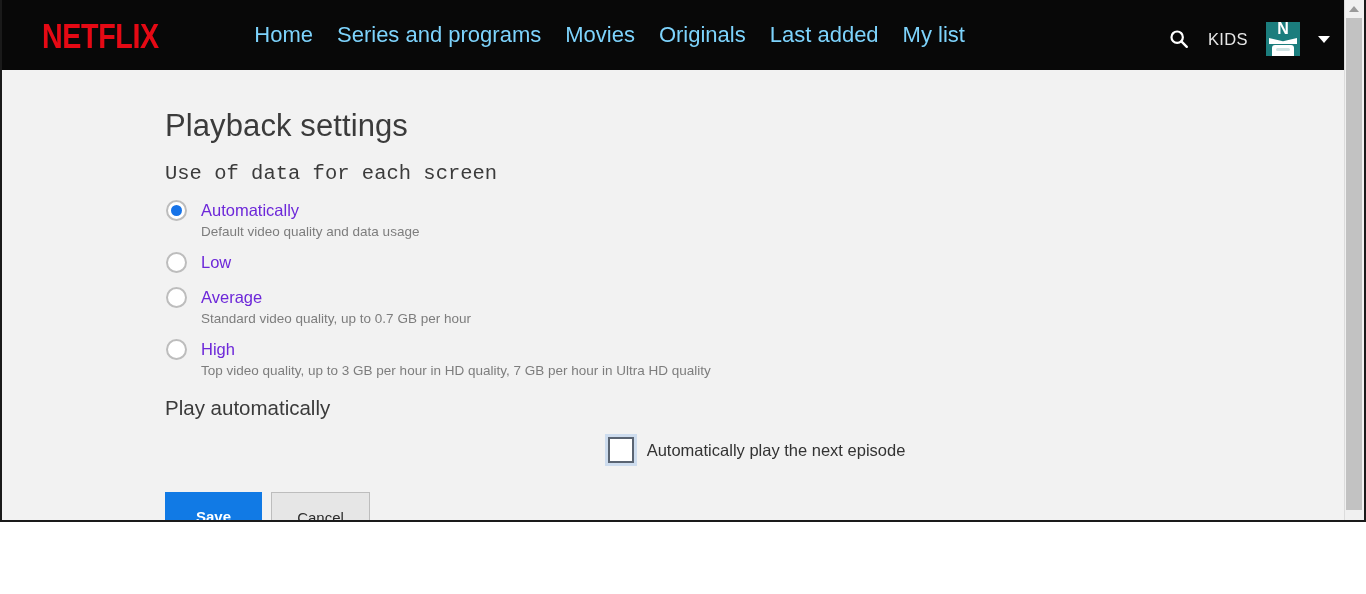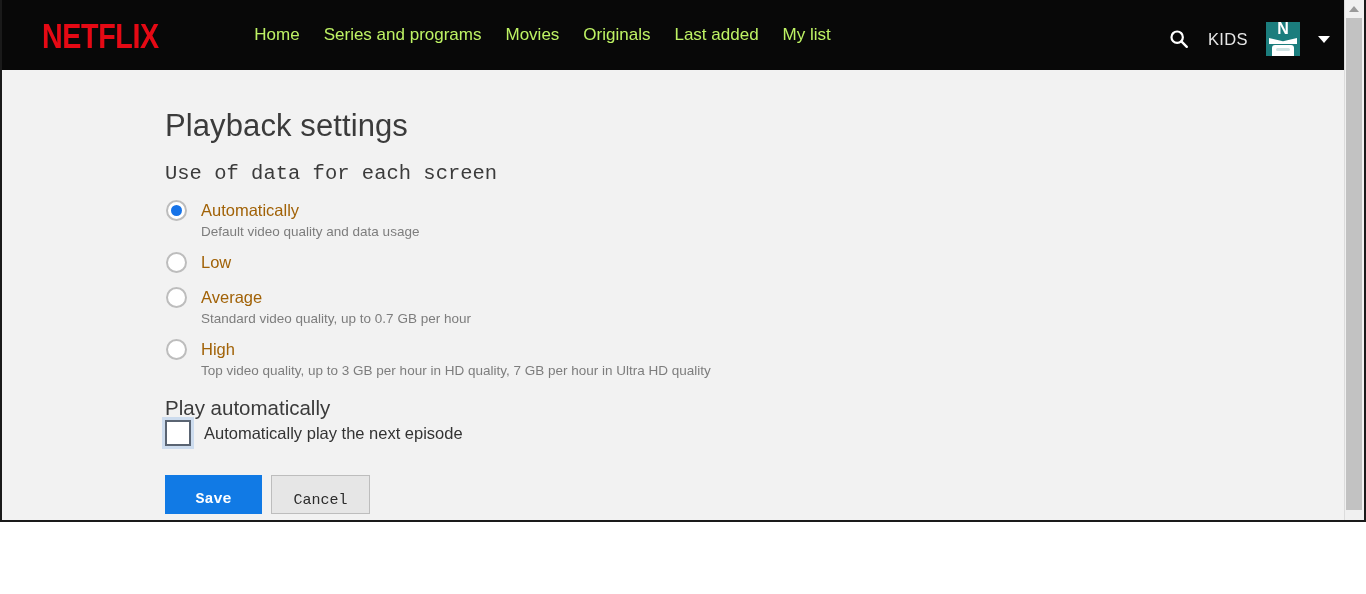--- a/index.html
+++ b/index.html
@@ -57,22 +57,22 @@
     white-space: nowrap;
     user-select: none;
   }
   .navlinks {
     display: flex;
     align-items: center;
     margin-left: 70px;
     gap: 24px;
   }
   .navlink {
-    color: #bef264;
-    font-size: 17px;
+    color: #7dd3fc;
+    font-size: 22px;
     white-space: nowrap;
     text-decoration: none;
     cursor: pointer;
   }
 
   .nav-right {
     position: absolute;
     right: 18px;
     top: 4px;
     height: 70px;
@@ -206,41 +206,43 @@
     left: 3px;
     top: 3px;
     width: 11px;
     height: 11px;
     border-radius: 50%;
     background: #1673e8;
   }
   .option-label {
     margin-left: 14px;
     font-size: 16.5px;
-    color: #a16207;
+    color: #6d28d9;
   }
   .option-desc {
     margin: 2px 0 0 36px;
     font-size: 13.5px;
     color: #7d7d7d;
   }
   .option-gap {
     height: 11px;
   }
 
   .autoplay-title {
     margin: 18px 0 0 0;
     font-size: 20.5px;
     font-weight: normal;
     color: #3b3b3b;
   }
   .check-row {
     display: flex;
     align-items: center;
-    cursor: pointer;
+    margin-top: 17px;
+    cursor: pointer;
+    justify-content: center;
   }
   .checkbox {
     width: 26px;
     height: 26px;
     background: #ffffff;
     border: 2px solid #5a6472;
     box-sizing: border-box;
     box-shadow: 0 0 0 3px rgba(120, 170, 230, 0.30);
     flex: none;
     cursor: pointer;
@@ -251,21 +253,21 @@
     color: #333333;
   }
 
   .buttons {
     display: flex;
     align-items: flex-start;
     margin-top: 29px;
     gap: 9px;
   }
   .btn {
-    font-family: Liberation Mono, monospace;
+    font-family: Liberation Sans, sans-serif;
     font-size: 15px;
     border: none;
     cursor: pointer;
     padding: 16px;
   }
   .btn-save {
     width: 97px;
     height: 39px;
     background: #117ae5;
     color: #ffffff;

